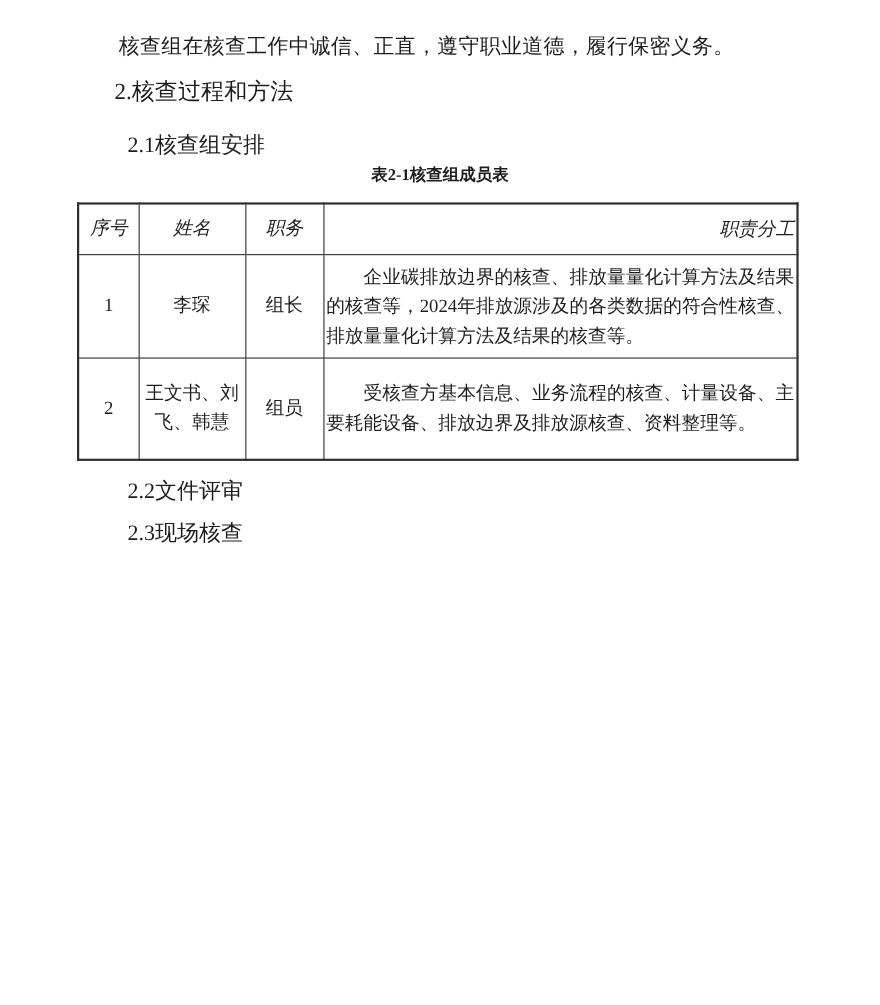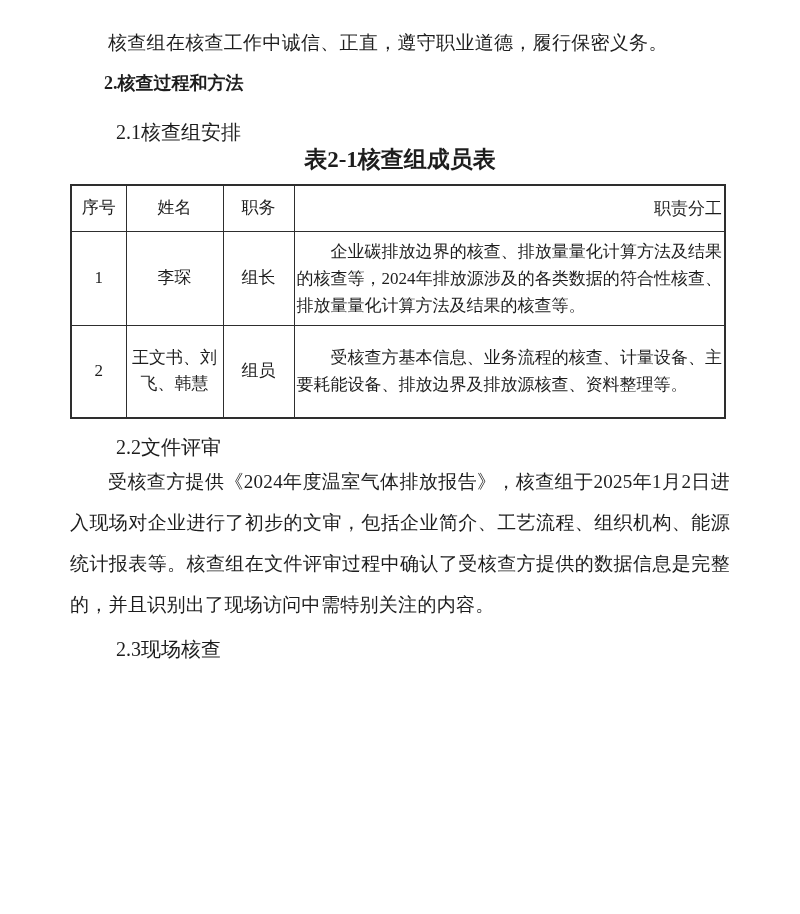--- a/index.html
+++ b/index.html
@@ -20,59 +20,59 @@
   }
   .body-text {
     font-size: 19px;
     line-height: 41px;
     margin: 0;
     text-align: justify;
     letter-spacing: 0.3px;
   }
   .indent { text-indent: 2em; }
   .h-main {
-    font-size: 18px;
-    font-weight: bold;
+    font-size: 21px;
+    font-weight: normal;
     line-height: 30px;
     margin: 5px 0 0 34px;
   }
   .h-sub {
     font-size: 20px;
     font-weight: normal;
     line-height: 28px;
     margin: 20px 0 0 46px;
   }
   .h-sub.after-table { margin-top: 14px; }
   .p-members { margin-top: 14px; }
   .p-docreview { margin-top: 0; }
   .p-onsite { margin-top: 4px; }
   .h-last { margin-top: 10px; }
   .table-caption {
     margin-top: 0;
-    font-size: 23px;
+    font-size: 15px;
     font-weight: bold;
     line-height: 28px;
     text-align: center;
   }
   table.members-table {
     border-collapse: collapse;
     table-layout: fixed;
     width: 654px;
     margin-top: 10px;
     border: 2px solid #2e2e2e;
   }
   table.members-table th,
   table.members-table td {
     border: 1px solid #2e2e2e;
     font-size: 17px;
     font-weight: normal;
     padding: 2px;
     vertical-align: middle;
   }
-  tr.header-row { height: 46px; }
+  tr.header-row { height: 46px; font-style: italic; }
   tr.row-1 { height: 94px; }
   tr.row-2 { height: 93px; }
   th.cell-no, td.cell-no,
   th.cell-name, td.cell-name,
   th.cell-role, td.cell-role {
     text-align: center;
     line-height: 26px;
   }
   th.cell-duty {
     text-align: right;
@@ -125,18 +125,17 @@
         <td class="cell-no">2</td>
         <td class="cell-name">王文书、刘飞、韩慧</td>
         <td class="cell-role">组员</td>
         <td class="cell-duty">受核查方基本信息、业务流程的核查、计量设备、主要耗能设备、排放边界及排放源核查、资料整理等。</td>
       </tr>
     </tbody>
   </table>
 
   <div class="h-sub after-table">2.2文件评审</div>
 
-  <p class="body-text indent p-docreview">受核查方提供《2024年度温室气体排放报告》，核查组于2025年1月2日进入现场对企业进行了初步的文审，包括企业简介、工艺流程、组织机构、能源统计报表等。核查组在文件评审过程中确认了受核查方提供的数据信息是完整的，并且识别出了现场访问中需特别关注的内容。</p>
 
 
   <div class="h-sub h-last">2.3现场核查</div>
 
 </div>
 
 </body></html>

